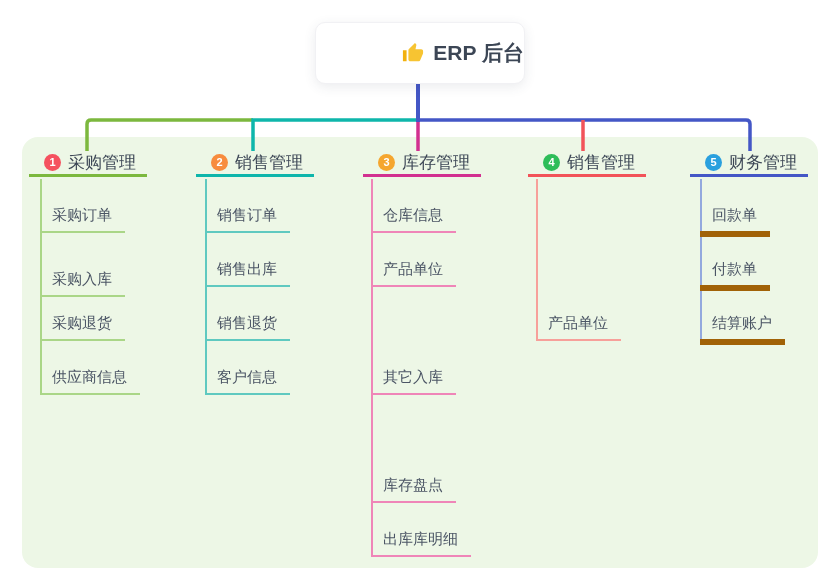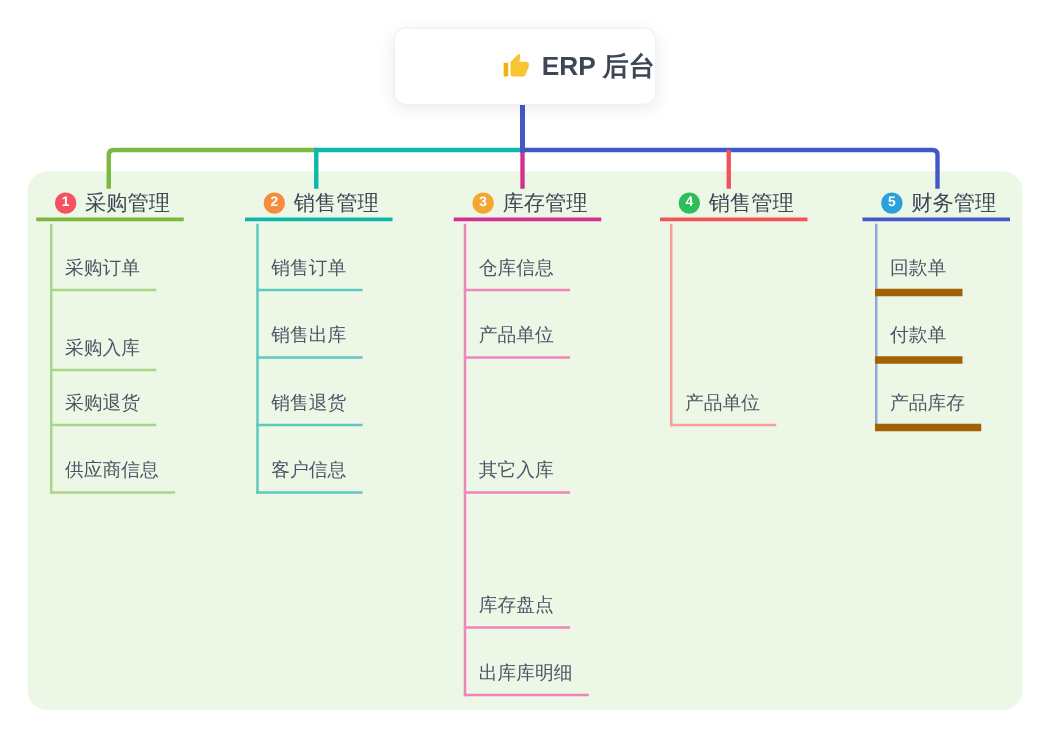--- a/index.html
+++ b/index.html
@@ -104,15 +104,15 @@
   <div class="item u3" style="left:371px;top:204px">仓库信息</div>
   <div class="item u3" style="left:371px;top:258px">产品单位</div>
   <div class="item u3" style="left:371px;top:366px">其它入库</div>
   <div class="item u3" style="left:371px;top:474px">库存盘点</div>
   <div class="item u3" style="left:371px;top:528px">出库库明细</div>
 
   <div class="item u4" style="left:536px;top:312px">产品单位</div>
 
   <div class="item u5" style="left:700px;top:204px">回款单</div>
   <div class="item u5" style="left:700px;top:258px">付款单</div>
-  <div class="item u5" style="left:700px;top:312px">产品库存</div>
+  <div class="item u5" style="left:700px;top:312px">结算账户</div>
 
 </div>
 
 </body></html>

